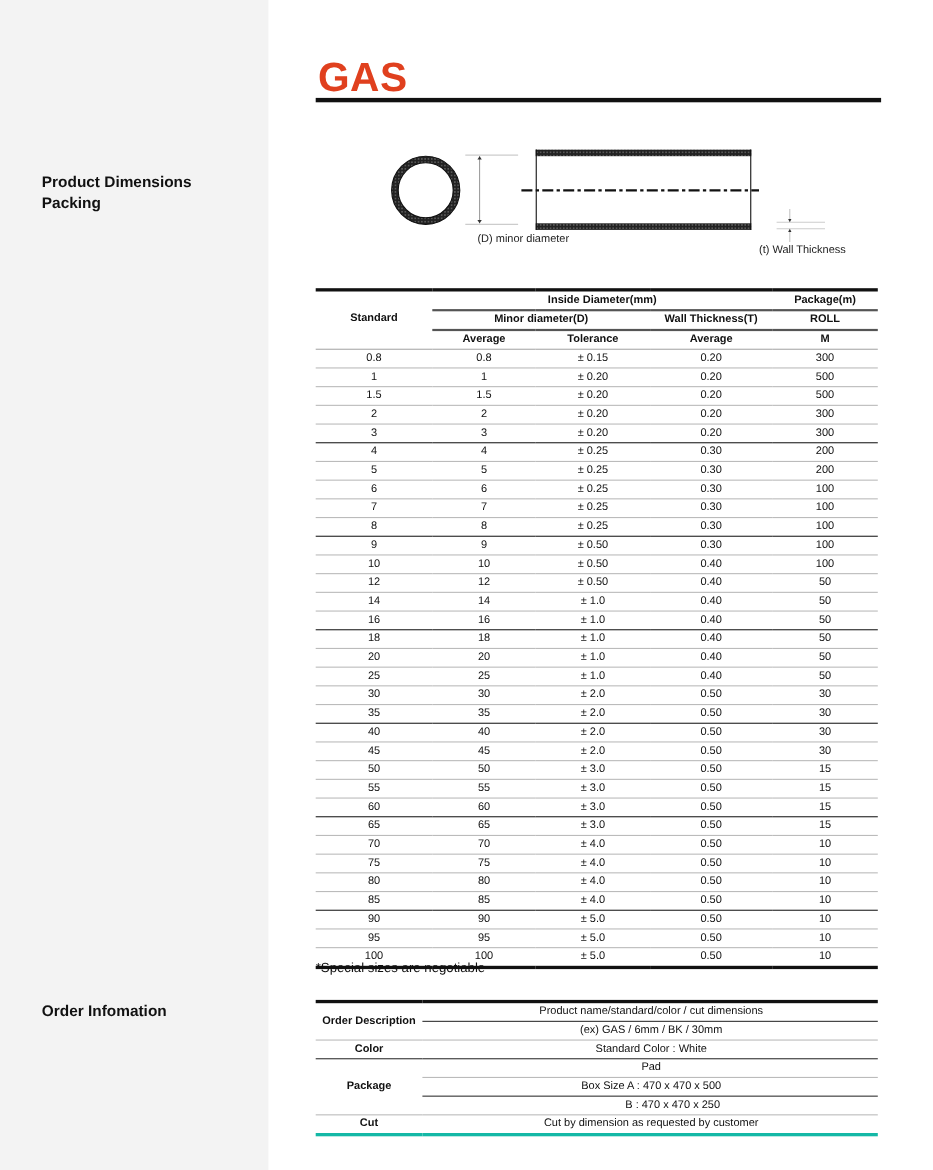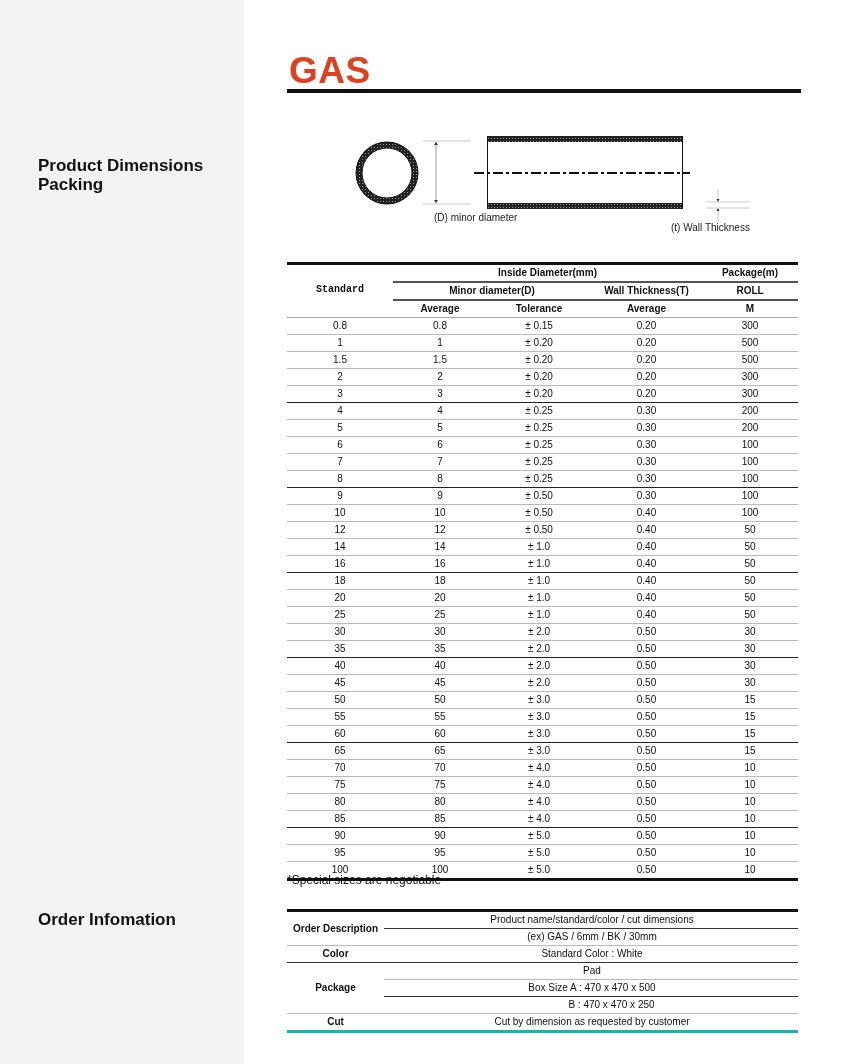--- a/index.html
+++ b/index.html
@@ -1,19 +1,19 @@
 <!DOCTYPE html>
 <html><head>
 <meta charset="utf-8">
 <style>
   * { box-sizing: border-box; margin: 0; padding: 0; }
   html, body { width: 848px; height: 1064px; background: #fff; overflow: hidden; }
   body { font-family: "Liberation Sans", "DejaVu Sans", sans-serif; color: #111; position: relative; }
   .sidebar { position: absolute; left: 0; top: 0; width: 244px; height: 1064px; background: #f3f3f3; }
-  .side-label { position: absolute; left: 38px; font-size: 17px; font-weight: bold; color: #111; line-height: 19px; }
+  .side-label { position: absolute; left: 38px; font-size: 14px; font-weight: bold; color: #111; line-height: 19px; }
   .title { position: absolute; left: 289px; top: 50px; font-size: 37px; font-weight: bold; color: #e0401e; letter-spacing: 0.5px; }
   .title-rule { position: absolute; left: 287px; top: 89px; width: 514px; height: 4px; background: #111; }
 
   .diagram { position: absolute; left: 340px; top: 125px; width: 440px; height: 115px; }
   .d-label { position: absolute; font-size: 10px; color: #222; white-space: nowrap; }
 
   table { border-collapse: collapse; width: 511px; table-layout: fixed; }
   .spec { position: absolute; left: 287px; top: 262px; border-top: 3px solid #111; border-bottom: 3px solid #111; }
   .spec th, .spec td { font-size: 10px; text-align: center; height: 16.6px; padding: 0; line-height: 16px; }
   .spec th { font-weight: bold; }
@@ -72,34 +72,34 @@
     <line x1="134" y1="48" x2="350" y2="48" stroke="#111" stroke-width="2" stroke-dasharray="10,3,3,3"></line>
 
     <line x1="366" y1="77" x2="410" y2="77" stroke="#ccc" stroke-width="1"></line>
     <line x1="366" y1="83" x2="410" y2="83" stroke="#ccc" stroke-width="1"></line>
     <line x1="378" y1="65" x2="378" y2="76" stroke="#aaa" stroke-width="0.7"></line>
     <line x1="378" y1="84" x2="378" y2="95" stroke="#aaa" stroke-width="0.7"></line>
     <polygon points="376.5,74 379.5,74 378,77" fill="#333"></polygon>
     <polygon points="376.5,86 379.5,86 378,83" fill="#333"></polygon>
   </svg>
   <div class="d-label" style="left:94px; top:87px;">(D) minor diameter</div>
-  <div class="d-label" style="left:331px; top:97px;">(t) Wall Thickness</div>
+  <div class="d-label" style="left:350px; top:97px;">(t) Wall Thickness</div>
 </div>
 
 <table class="spec">
   <colgroup>
     <col style="width:106px">
       <col style="width:94px">
       <col style="width:104px">
       <col style="width:111px">
       <col style="width:96px">
   </colgroup>
   <thead>
     <tr>
-      <th rowspan="2" style="vertical-align:bottom; padding-bottom:2px;font-family:Liberation Mono, monospace;">Standard</th>
+      <th rowspan="2" style="vertical-align:bottom; padding-bottom:2px;">Standard</th>
       <th colspan="3" class="hd-line">Inside Diameter(mm)</th>
       <th class="hd-line">Package(m)</th>
     </tr>
     <tr>
       <th colspan="2" class="hd-line">Minor diameter(D)</th>
       <th class="hd-line">Wall Thickness(T)</th>
       <th class="hd-line">ROLL</th>
     </tr>
     <tr class="hd-r3">
       <th></th>

